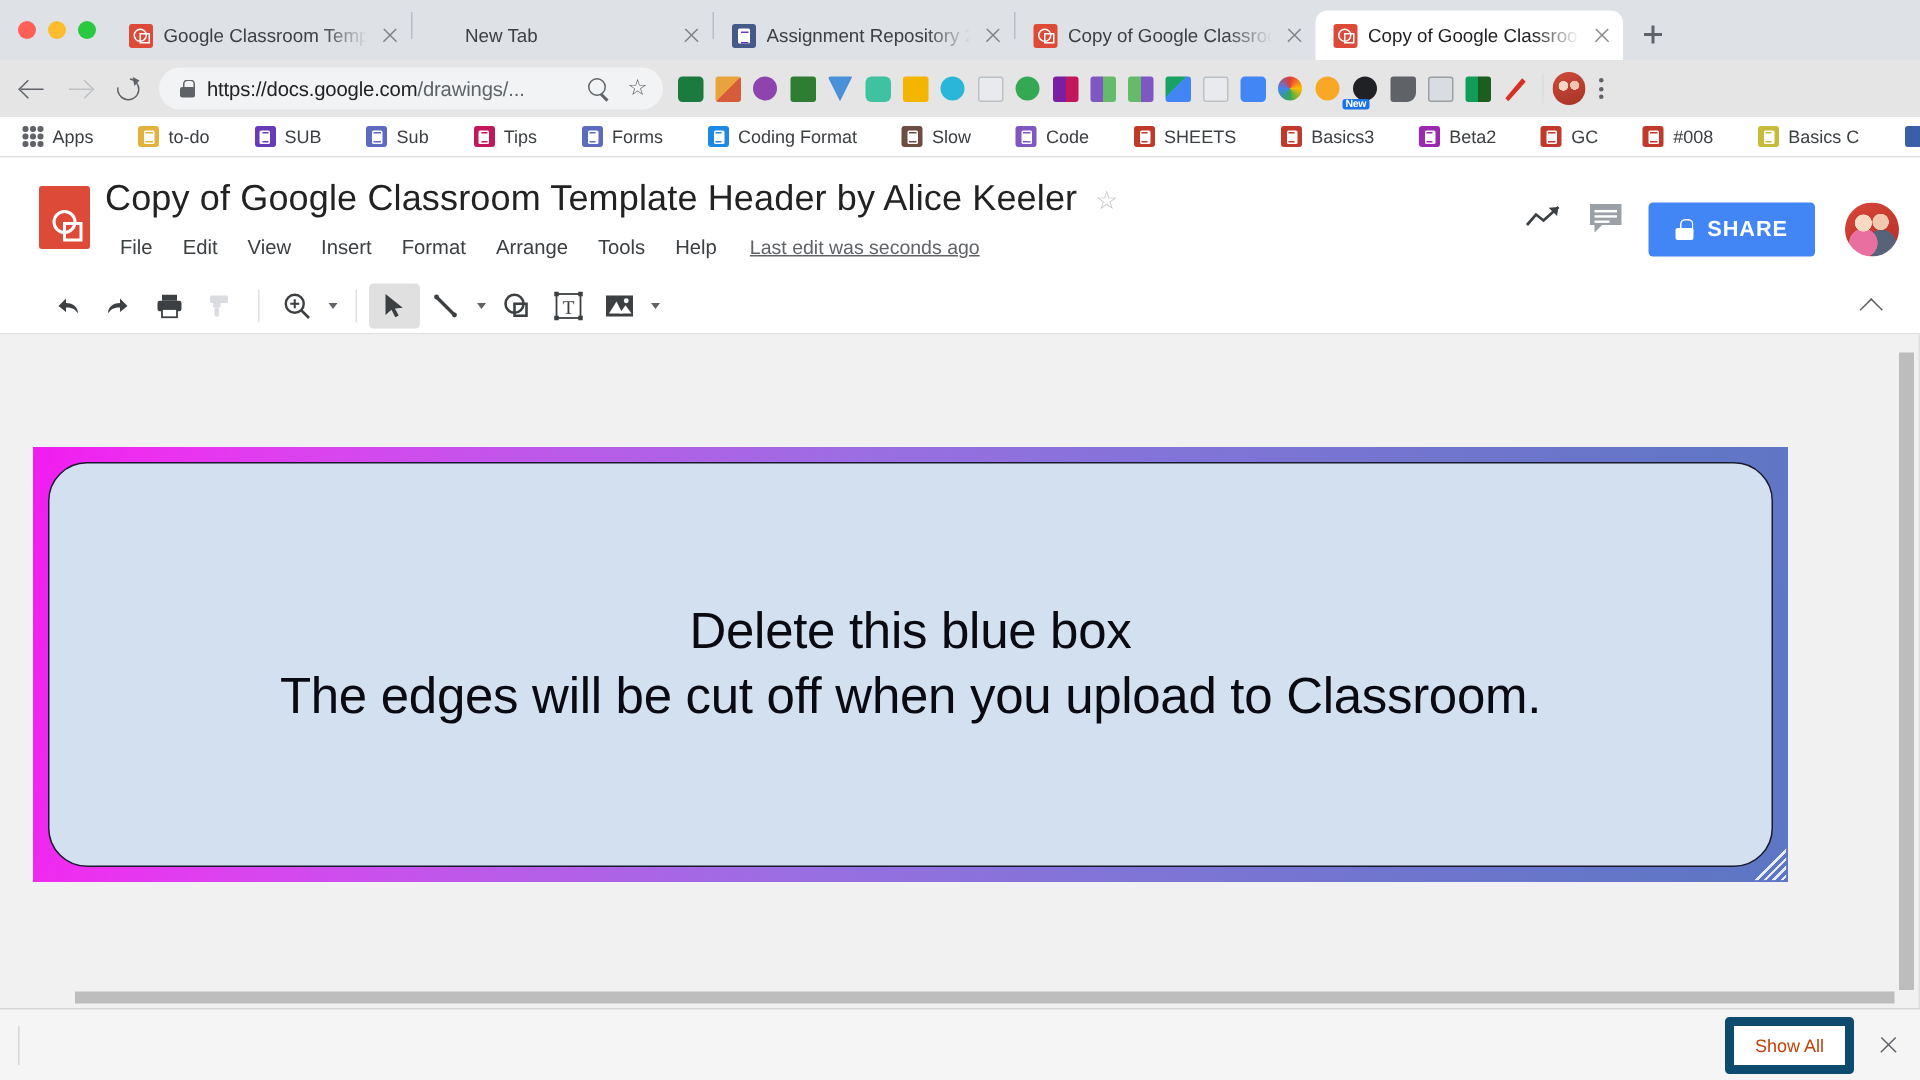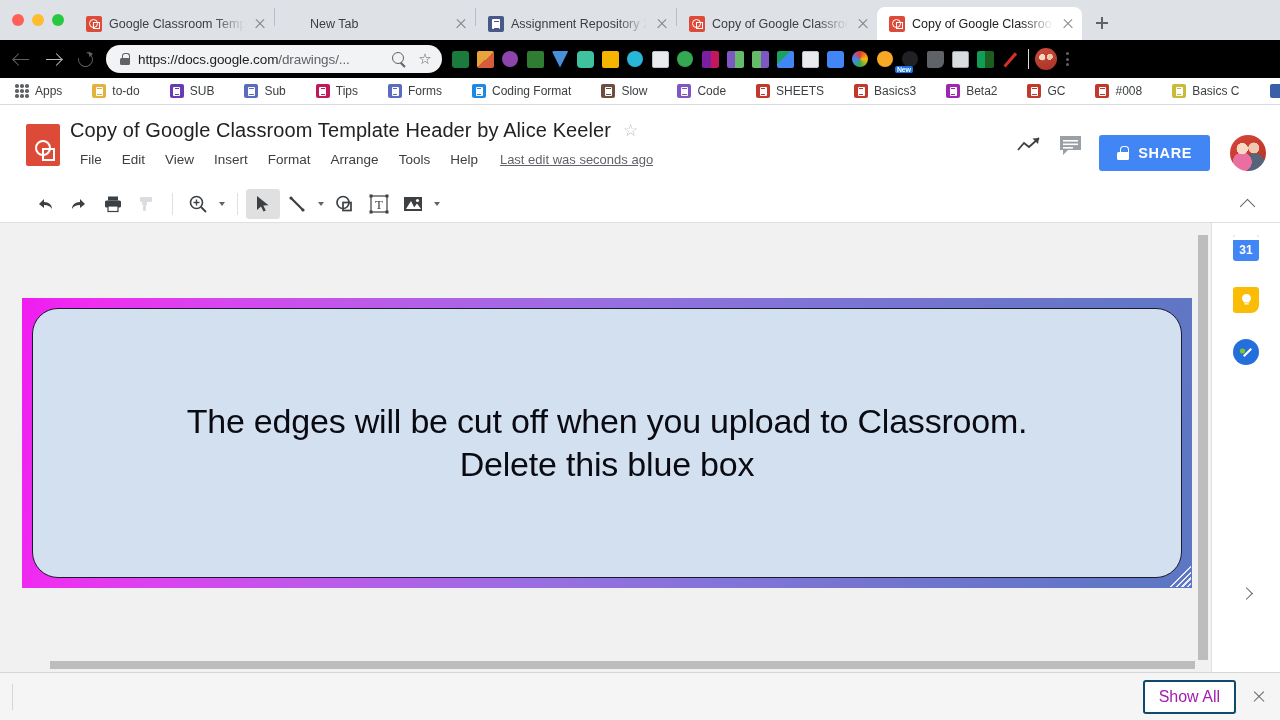--- a/index.html
+++ b/index.html
@@ -72,21 +72,21 @@
     width:28px; height:28px; margin:0 0 3px 6px; position:relative; border-radius:50%;
   }
   .newtab-btn::before, .newtab-btn::after {
     content:""; position:absolute; background:#5f6368;
   }
   .newtab-btn::before { left:8px; top:13.2px; width:12px; height:1.6px; }
   .newtab-btn::after  { left:13.2px; top:8px; width:1.6px; height:12px; }
 
   
   .toolbar {
-    height: 38px; background:#000000; display:flex; align-items:center;
+    height: 38px; background:#e5e5e5; display:flex; align-items:center;
     padding: 0 6px; gap: 2px; flex: 0 0 38px;
   }
   .navbtn { width:30px; height:30px; display:flex; align-items:center; justify-content:center; border-radius:50%; }
   .arrow-ic { width:17px; height:17px; position:relative; }
   .arrow-ic::before{
     content:""; position:absolute; left:1px; top:8px; width:15px; height:1.6px; background:#5f6368;
   }
   .arrow-ic::after{
     content:""; position:absolute; left:1px; top:4px; width:8px; height:8px;
     border-left:1.6px solid #5f6368; border-bottom:1.6px solid #5f6368; transform: rotate(45deg);
@@ -182,21 +182,21 @@
   .doc-icon::after{
     content:""; position:absolute; left:9px; top:16px; width:12px; height:12px;
     border:2.6px solid #fff; border-radius:50%;
   }
   .doc-icon::before{
     content:""; position:absolute; right:5px; bottom:5px; width:9px; height:9px;
     border:2.6px solid #fff; background:#dd4b38;
   }
   .title-block { display:flex; flex-direction:column; flex:1 1 auto; min-width:0; }
   .title-row { display:flex; align-items:center; gap:12px; }
-  .doc-title { font-size:20px; color:#222; white-space:nowrap; letter-spacing:.1px; }
+  .doc-title { font-size:24px; color:#222; white-space:nowrap; letter-spacing:.1px; }
   .star-out { font-size:17px; color:#bdc1c6; }
   .menu-row { display:flex; align-items:center; gap:0px; margin-top:7px; }
   .menu-item { font-size:13.5px; color:#3c4043; padding:3px 10px; border-radius:3px; white-space:nowrap; }
   .lastedit { font-size:13px; color:#5f6368; text-decoration:underline; margin-left:12px; white-space:nowrap; }
   .header-right { display:flex; align-items:flex-start; gap:16px; padding-top:16px; }
   .trend-ic { width:26px; height:20px; position:relative; }
   .trend-ic svg { display:block; }
   .comment-ic { width:24px; height:22px; position:relative; }
   .share-btn {
     background:#4285f4; color:#fff; border-radius:3px; height:36px;
@@ -296,21 +296,21 @@
   .dl-item { display:flex; align-items:center; gap:14px; padding:0 10px 0 14px; height:100%; }
   .dl-file-ic { width:16px; height:20px; border:1px solid #9aa0a6; border-radius:1px; background:#fff; position:relative; flex:0 0 16px; }
   .dl-file-ic::after{
     content:""; position:absolute; left:3px; top:4px; right:3px; height:1px; background:#9aa0a6;
     box-shadow:0 3px 0 #9aa0a6, 0 6px 0 #9aa0a6, 0 9px 0 #9aa0a6;
   }
   .dl-name { font-size:13px; color:#3c4043; white-space:nowrap; }
   .dl-sep { width:1px; height:26px; background:#d6d6d6; }
   .shelf-right { margin-left:auto; display:flex; align-items:center; gap:14px; }
   .showall {
-    font-size:16px; color:#a21caf; border:2px solid #0c4a6e; background:#fff;
+    font-size:12px; color:#c2410c; border:6px solid #0c4a6e; background:#fff;
     border-radius:3px; padding:6px 14px; white-space:nowrap;
   }
   .shelf-close { width:18px; height:18px; position:relative; }
   .shelf-close::before, .shelf-close::after{
     content:""; position:absolute; left:2px; top:8.2px; width:14px; height:1.4px; background:#5f6368;
   }
   .shelf-close::before{ transform:rotate(45deg); }
   .shelf-close::after { transform:rotate(-45deg); }
 
   .chev-up { width:12px; height:12px; border-left:1.7px solid #5f6368; border-top:1.7px solid #5f6368; transform:rotate(45deg); }
@@ -671,55 +671,35 @@
         <span style="display:inline-block;width:11px;height:11px;border-left:1.9px solid #5f6368;border-top:1.9px solid #5f6368;transform:rotate(45deg);margin-top:5px"></span>
       </div>
     </div>
 
     <div class="canvas-wrap">
       <div class="canvas-area">
 
         <div class="drawing">
           <div class="blue-box">
             <div class="blue-text">
+              <div>Delete this blue box</div>
               <div>The edges will be cut off when you upload to Classroom.</div>
-              <div>Delete this blue box</div>
             </div>
           </div>
           <div class="resize-hatch"></div>
         </div>
 
         <div class="vscroll">
             <div class="thumb"></div>
           </div>
         <div class="hscroll">
             <div class="thumb"></div>
           </div>
       </div>
 
-      <div class="rail">
-        <div class="rail-ic cal-ic">
-            <span>31</span>
-          </div>
-        <div class="rail-ic keep-ic">
-          <svg width="13" height="15" viewBox="0 0 13 15">
-              <path d="M6.5 1 C3.8 1 2 2.9 2 5.2 C2 7 3.3 8.2 4 9.4 H9 C9.7 8.2 11 7 11 5.2 C11 2.9 9.2 1 6.5 1 Z" fill="#fff"></path>
-              <rect x="4.4" y="10.2" width="4.2" height="1.3" fill="#fff"></rect>
-            </svg>
-        </div>
-        <div class="rail-ic tasks-ic">
-          <svg width="16" height="16" viewBox="0 0 16 16">
-              <circle cx="4.5" cy="7" r="2.6" fill="#7ecb20"></circle>
-              <path d="M5 11.5 L12.5 4 L14 5.6 L6.5 13 Z" fill="#fff"></path>
-            </svg>
-        </div>
-        <div class="rail-expand">
-            <span class="chev-right"></span>
-          </div>
-      </div>
     </div>
 
     <div class="shelf">
       <div class="dl-sep"></div>
       <div class="shelf-right">
         <span class="showall">Show All</span>
         <span class="shelf-close"></span>
       </div>
     </div>
 

